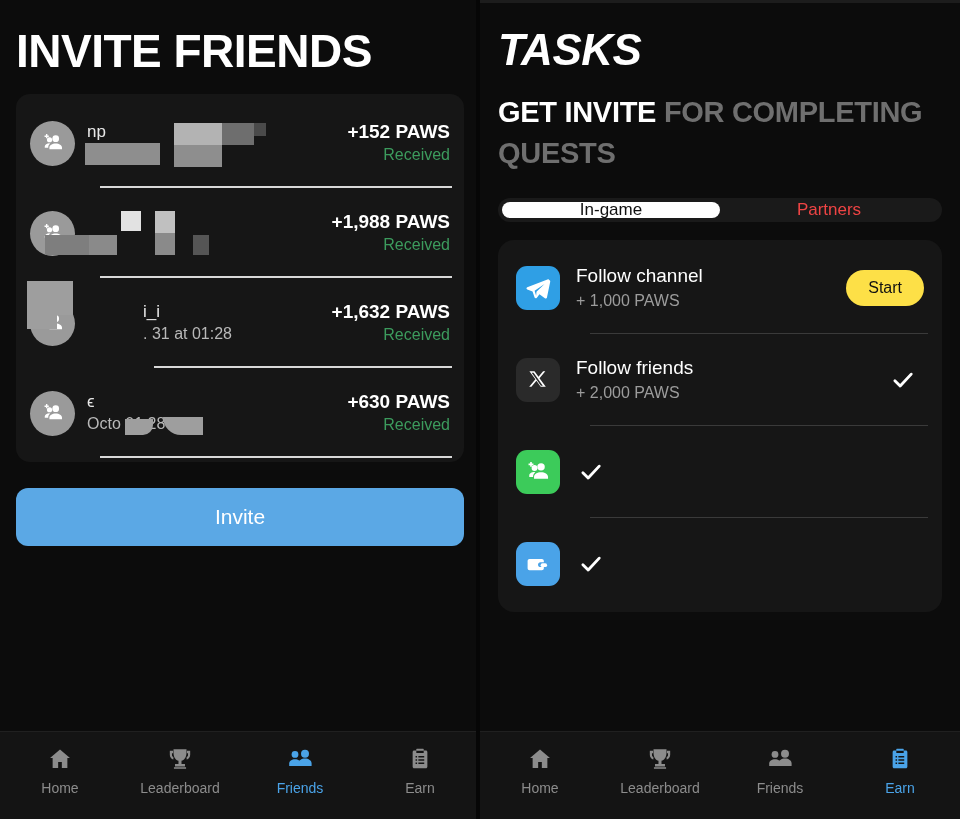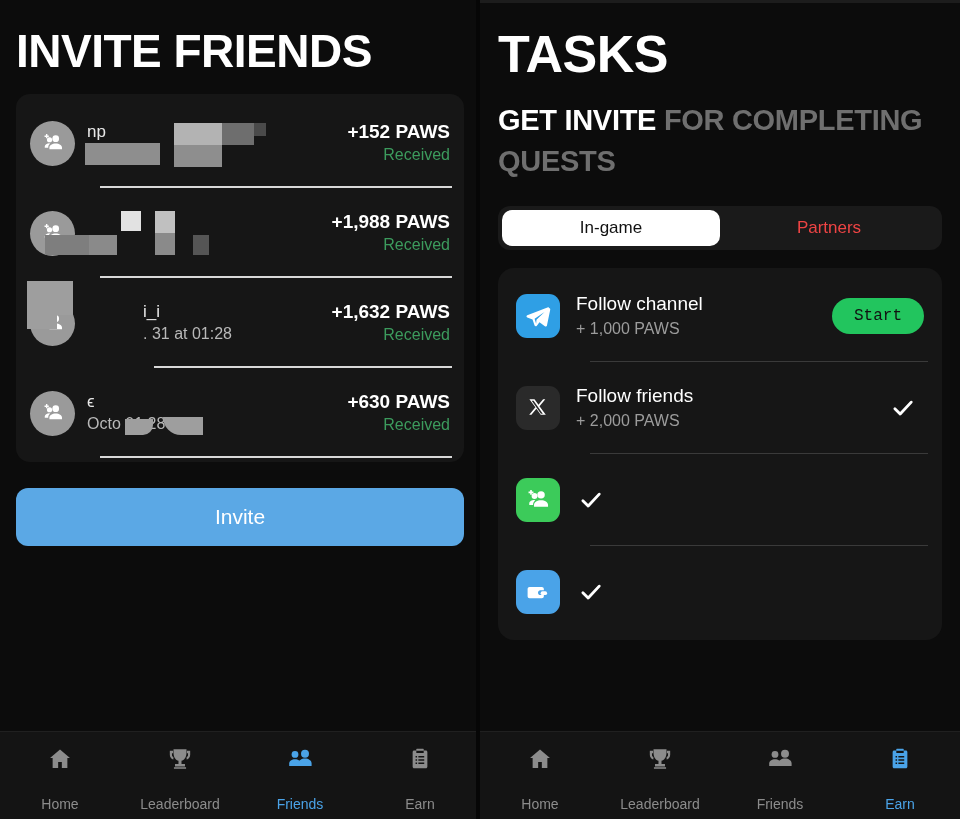--- a/index.html
+++ b/index.html
@@ -39,21 +39,21 @@
 
   
   .h1 {
     color: #fff;
     font-size: 46px;
     font-weight: 700;
     letter-spacing: -0.5px;
     line-height: 1.0;
     padding-top: 28px;
   }
-  .h1.small { font-size: 52px; }
+  .h1.small { font-size: 44px; font-style: italic; }
   .sub {
     font-size: 29px;
     font-weight: 700;
     line-height: 1.42;
     letter-spacing: -0.3px;
     color: #6f6f6f;
     margin-top: 22px;
   }
   .sub .hi { color: #fff; }
 
@@ -122,21 +122,21 @@
     cursor: pointer;
   }
 
   
   .tabs {
     margin-top: 24px;
     background: #1a1a1a;
     border-radius: 12px;
     display: flex;
     padding: 4px;
-    height: 44px;
+    height: 24px;
   }
   .tab {
     flex: 1 1 50%;
     display: flex; align-items: center; justify-content: center;
     border-radius: 10px;
     font-size: 17px;
     color: #ef4444;
     cursor: pointer;
     user-select: none;
   }
@@ -165,24 +165,24 @@
     flex: 0 0 44px;
     margin-right: 16px;
     display: flex; align-items: center; justify-content: center;
   }
   .ticon svg { display: block; }
   .tmeta { flex: 1 1 auto; min-width: 0; }
   .ttitle { color: #fff; font-size: 19px; line-height: 26px; }
   .treward { color: #9c9c9c; font-size: 16px; line-height: 24px; }
   .start-btn {
     border: none;
-    background: #22c55e;
+    background: #fde047;
     color: #111;
     font-size: 16px;
-    font-family: Liberation Mono, monospace;
+    font-family: Liberation Sans, sans-serif;
     border-radius: 999px;
     padding: 9px 22px;
     cursor: pointer;
   }
   .check {
     width: 30px; height: 30px;
     display: flex; align-items: center; justify-content: center;
     margin-right: 6px;
   }
   .check svg { display: block; }
@@ -196,21 +196,21 @@
     background: #141414;
     display: flex;
     align-items: flex-start;
     padding-top: 14px;
     border-top: 1px solid #202020;
   }
   .navitem {
     flex: 1 1 25%;
     display: flex; flex-direction: column;
     align-items: center;
-    gap: 24px;
+    gap: 8px;
     cursor: pointer;
     color: #8c8c8c;
   }
   .navitem.active { color: #4aa3e8; }
   .navitem svg { display: block; }
   .navlabel { font-size: 14px; }
 </style>
 </head>
 <body>
 

